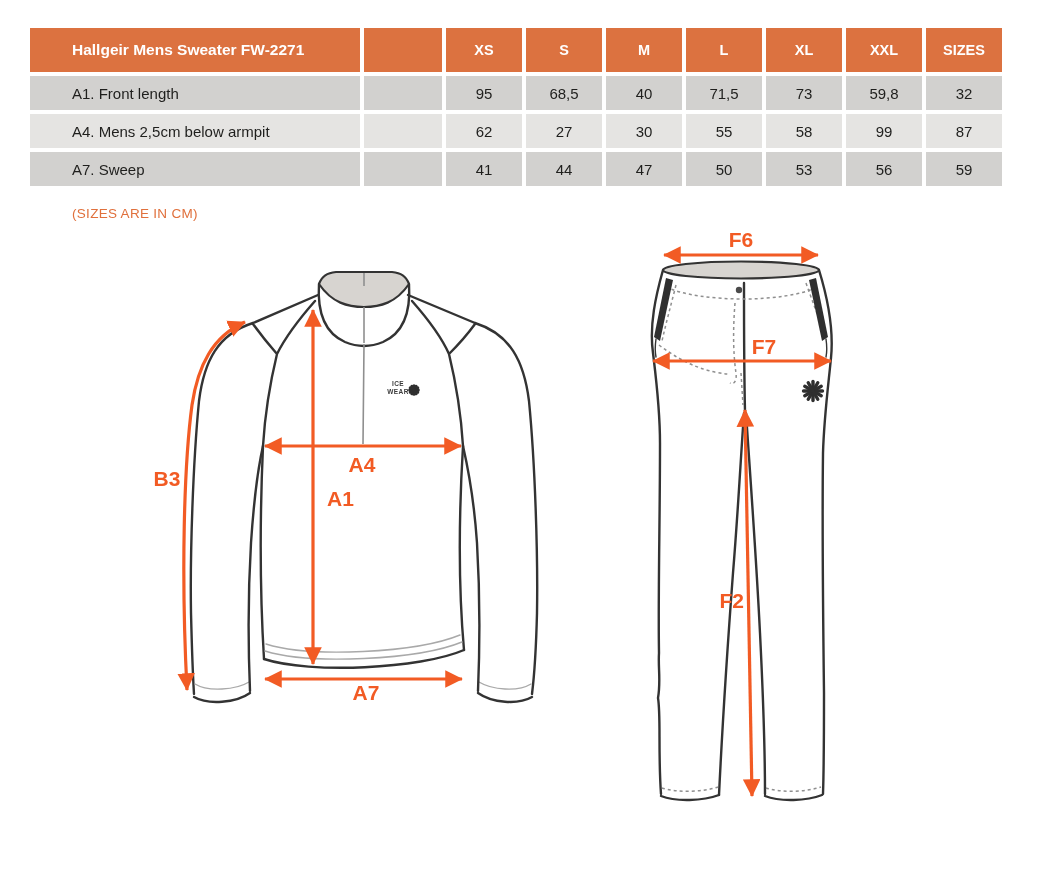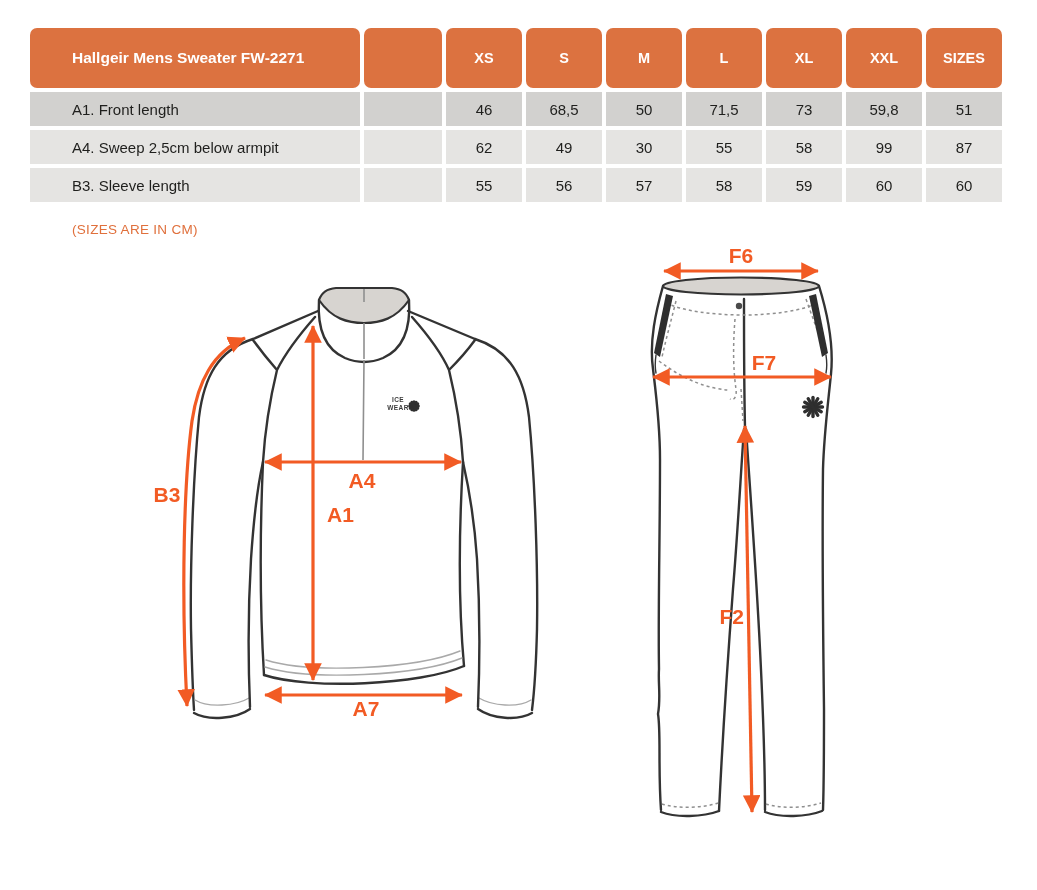--- a/index.html
+++ b/index.html
@@ -8,21 +8,21 @@
     font-family:"Liberation Sans",sans-serif;
     position:relative;overflow:hidden;
   }
   .size-table{
     border-collapse:separate;border-spacing:4px;
     margin:24px 0 0 26px;table-layout:fixed;
   }
   .size-table th{
     background:var(--header-orange,#dc7240);
     color:#ffffff;font-weight:bold;font-size:14.5px;
-    height:44px;text-align:center;vertical-align:middle;padding:8px;border-radius:7px;
+    height:44px;text-align:center;vertical-align:middle;padding:0;
   }
   .size-table th.label-col{
     text-align:left;padding-left:42px;font-size:15.5px;
   }
   .size-table td{
     height:34px;font-size:15px;color:#1f1f1d;
     text-align:center;vertical-align:middle;padding:0;margin-left:24px;
   }
   .size-table td.label-col{text-align:left;padding-left:42px;}
   .size-table tr.dark td{background:var(--row-dark,#d2d1cf);}
@@ -72,49 +72,49 @@
       <th>L</th>
       <th>XL</th>
       <th>XXL</th>
       <th>SIZES</th>
     </tr>
   </thead>
   <tbody>
     <tr class="dark">
       <td class="label-col">A1. Front length</td>
       <td></td>
-      <td>46</td>
+      <td>95</td>
       <td>68,5</td>
-      <td>50</td>
+      <td>40</td>
       <td>71,5</td>
       <td>73</td>
       <td>59,8</td>
-      <td>51</td>
+      <td>32</td>
     </tr>
     <tr class="light">
-      <td class="label-col">A4. Sweep 2,5cm below armpit</td>
+      <td class="label-col">A4. Mens 2,5cm below armpit</td>
       <td></td>
       <td>62</td>
-      <td>49</td>
+      <td>27</td>
       <td>30</td>
       <td>55</td>
       <td>58</td>
       <td>99</td>
       <td>87</td>
     </tr>
-    <tr class="light">
-      <td class="label-col">B3. Sleeve length</td>
+    <tr class="dark">
+      <td class="label-col">A7. Sweep</td>
       <td></td>
-      <td>55</td>
+      <td>41</td>
+      <td>44</td>
+      <td>47</td>
+      <td>50</td>
+      <td>53</td>
       <td>56</td>
-      <td>57</td>
-      <td>58</td>
       <td>59</td>
-      <td>60</td>
-      <td>60</td>
     </tr>
   </tbody>
 </table>
 
 <div class="units-note">(SIZES ARE IN CM)</div>
 
 <svg class="diagrams" viewBox="0 268 1037 622" width="1037" height="622" xmlns="http://www.w3.org/2000/svg">
   <defs>
     <marker id="ah" viewBox="0 0 10 10" refX="9.5" refY="5" markerWidth="5.5" markerHeight="5.5" orient="auto-start-reverse">
       <path d="M0 0 L10 5 L0 10 Z" style="fill:var(--arrow-orange,#f25b24)"></path>

